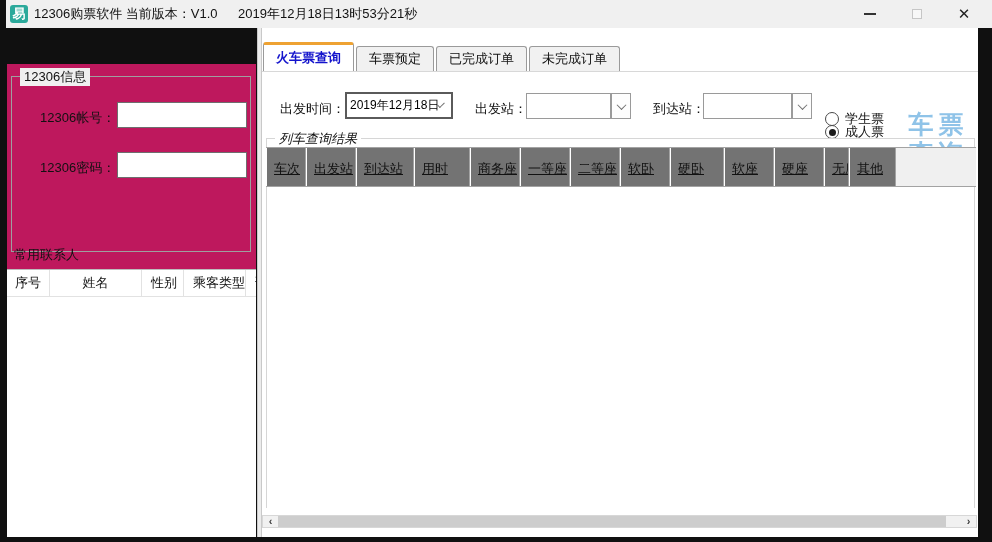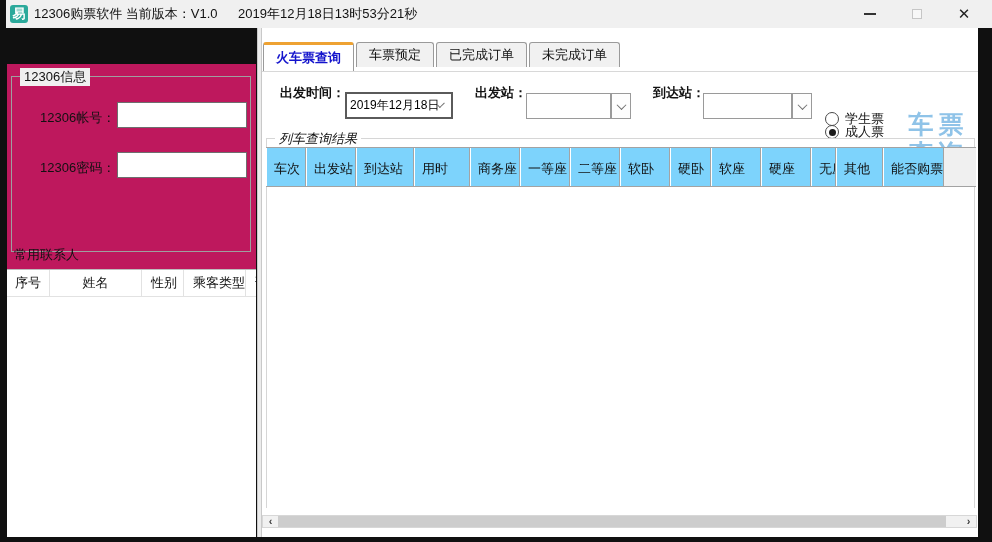--- a/index.html
+++ b/index.html
@@ -41,29 +41,29 @@
   .contact-head { display:flex; height:27px; border-bottom:1px solid #e2e2e2; background:#fff; }
   .ch-cell { flex:none; padding-left:9px; line-height:26px; font-size:13px; color:#111;
              border-right:1px solid #e2e2e2; overflow:hidden; white-space:nowrap; }
 
   
   .splitter { position:absolute; left:257px; top:28px; width:5px; height:509px; background:#ececec;
               border-left:1px solid #c9c9c9; border-right:1px solid #c9c9c9; }
 
   
   .panel-right { position:absolute; left:262px; top:28px; width:716px; height:509px; background:#fff; }
-  .tabs { position:absolute; left:1px; top:14px; height:29px; display:flex; }
+  .tabs { position:absolute; left:1px; top:14px; height:29px; display:flex; align-items:flex-end; }
   .tab { height:25px; line-height:24px; padding:0 12px; font-size:13px; color:#111; background:#f1f1f1;
          border:1px solid #9a9a9a; border-bottom:none; border-radius:3px 3px 0 0; margin-right:2px; }
   .tab.active { height:29px; line-height:26px; background:#fff; border-top:3px solid #eea232;
                 color:#1414cc; font-weight:bold; position:relative; z-index:2; }
   .tabline { position:absolute; left:0; top:43px; width:716px; height:0; border-top:1px solid #d8d8d8; }
 
   .search-row { position:absolute; left:0; top:44px; width:716px; height:70px; }
-  .s-label { position:absolute; font-size:13px; color:#111; top:12px;font-weight:bold; }
+  .s-label { position:absolute; font-size:13px; color:#111; top:28px; }
   .date-combo { position:absolute; left:83px; top:20px; width:108px; height:27px; border:2px solid #5a5a5a;
                 background:#fff; display:flex; align-items:center; }
   .date-combo .val { flex:1; font-size:12px; padding-left:3px; white-space:nowrap; }
   .combo-field { position:absolute; top:21px; height:26px; background:#fff; border:1px solid #9a9a9a; }
   .combo-btn { position:absolute; top:21px; width:20px; height:26px; background:#fdfdfd; border:1px solid #9a9a9a;
                display:flex; align-items:center; justify-content:center; }
   .chev { width:7px; height:7px; border-right:1px solid #707070; border-bottom:1px solid #707070;
           transform:rotate(45deg) translate(-1px,-1px); }
   .radio-row { position:absolute; font-size:13px; color:#111; display:flex; align-items:center; gap:6px; }
   .radio { width:14px; height:14px; border:1px solid #4a4a4a; border-radius:50%; background:#fff;
@@ -73,23 +73,23 @@
 
   .watermark { position:absolute; left:644px; top:38px; width:62px; display:grid;
                grid-template-columns:30px 30px; color:#8fc3e8; font-size:25px; font-weight:bold; line-height:29px; }
   .watermark span { text-align:center; }
 
   .gb-results { left:4px; top:110px; width:709px; height:370px; border:1px solid #d6d6d6; border-bottom:none; }
   .gb-results .gb-label { background:#fff;font-style:italic; }
   .result-head { position:absolute; left:-1px; top:8px; display:flex; height:40px;
                  border-top:1px solid #a3a3a3; border-bottom:1px solid #a3a3a3; background:#f0f0f0; width:710px; }
   .th { flex:none; border-right:1px solid #a3a3a3; border-left:1px solid #fff; font-size:13px; color:#111;
-        padding:12px 0 0 7px; white-space:nowrap; overflow:hidden; background:#7dd3fc; }
+        padding:12px 0 0 7px; white-space:nowrap; overflow:hidden; background:#737373;text-decoration:underline; }
   .c0{width:40px}.c1{width:50px}.c2{width:58px}.c3{width:56px}.c4{width:50px}.c5{width:50px}.c6{width:50px}
-  .c7{width:50px}.c8{width:41px}.c9{width:50px}.c10{width:50px}.c11{width:25px}.c12{width:47px}.c13{width:61px}
+  .c7{width:50px}.c8{width:54px}.c9{width:50px}.c10{width:50px}.c11{width:25px}.c12{width:47px}.c13{width:61px}
 
   
   .scroll-h { position:absolute; height:13px; background:#f1f1f1; border:1px solid #d7d7d7; display:flex; }
   .sb-right { left:0px; top:487px; width:715px; }
   .panel-right .scroll-h { top:487px; }
   .s-arrow { width:15px; height:11px; font-size:11px; line-height:10px; text-align:center; color:#3c3c3c;
              font-weight:bold; flex:none; }
   .s-thumb { height:11px; background:#cdcdcd; flex:none; }
   .sb-gap { flex:1; }
   .under-strip { position:absolute; height:9px; background:#fff; top:500px; }
@@ -203,21 +203,20 @@
         <div class="th c3">用时</div>
         <div class="th c4">商务座</div>
         <div class="th c5">一等座</div>
         <div class="th c6">二等座</div>
         <div class="th c7">软卧</div>
         <div class="th c8">硬卧</div>
         <div class="th c9">软座</div>
         <div class="th c10">硬座</div>
         <div class="th c11">无座</div>
         <div class="th c12">其他</div>
-        <div class="th c13">能否购票</div>
       </div>
     </div>
 
     <div class="scroll-h sb-right">
       <div class="s-arrow">‹</div>
       <div class="s-thumb" style="width:668px"></div>
       <div class="sb-gap"></div>
       <div class="s-arrow">›</div>
     </div>
     <div class="under-strip" style="left:0; width:715px;"></div>

